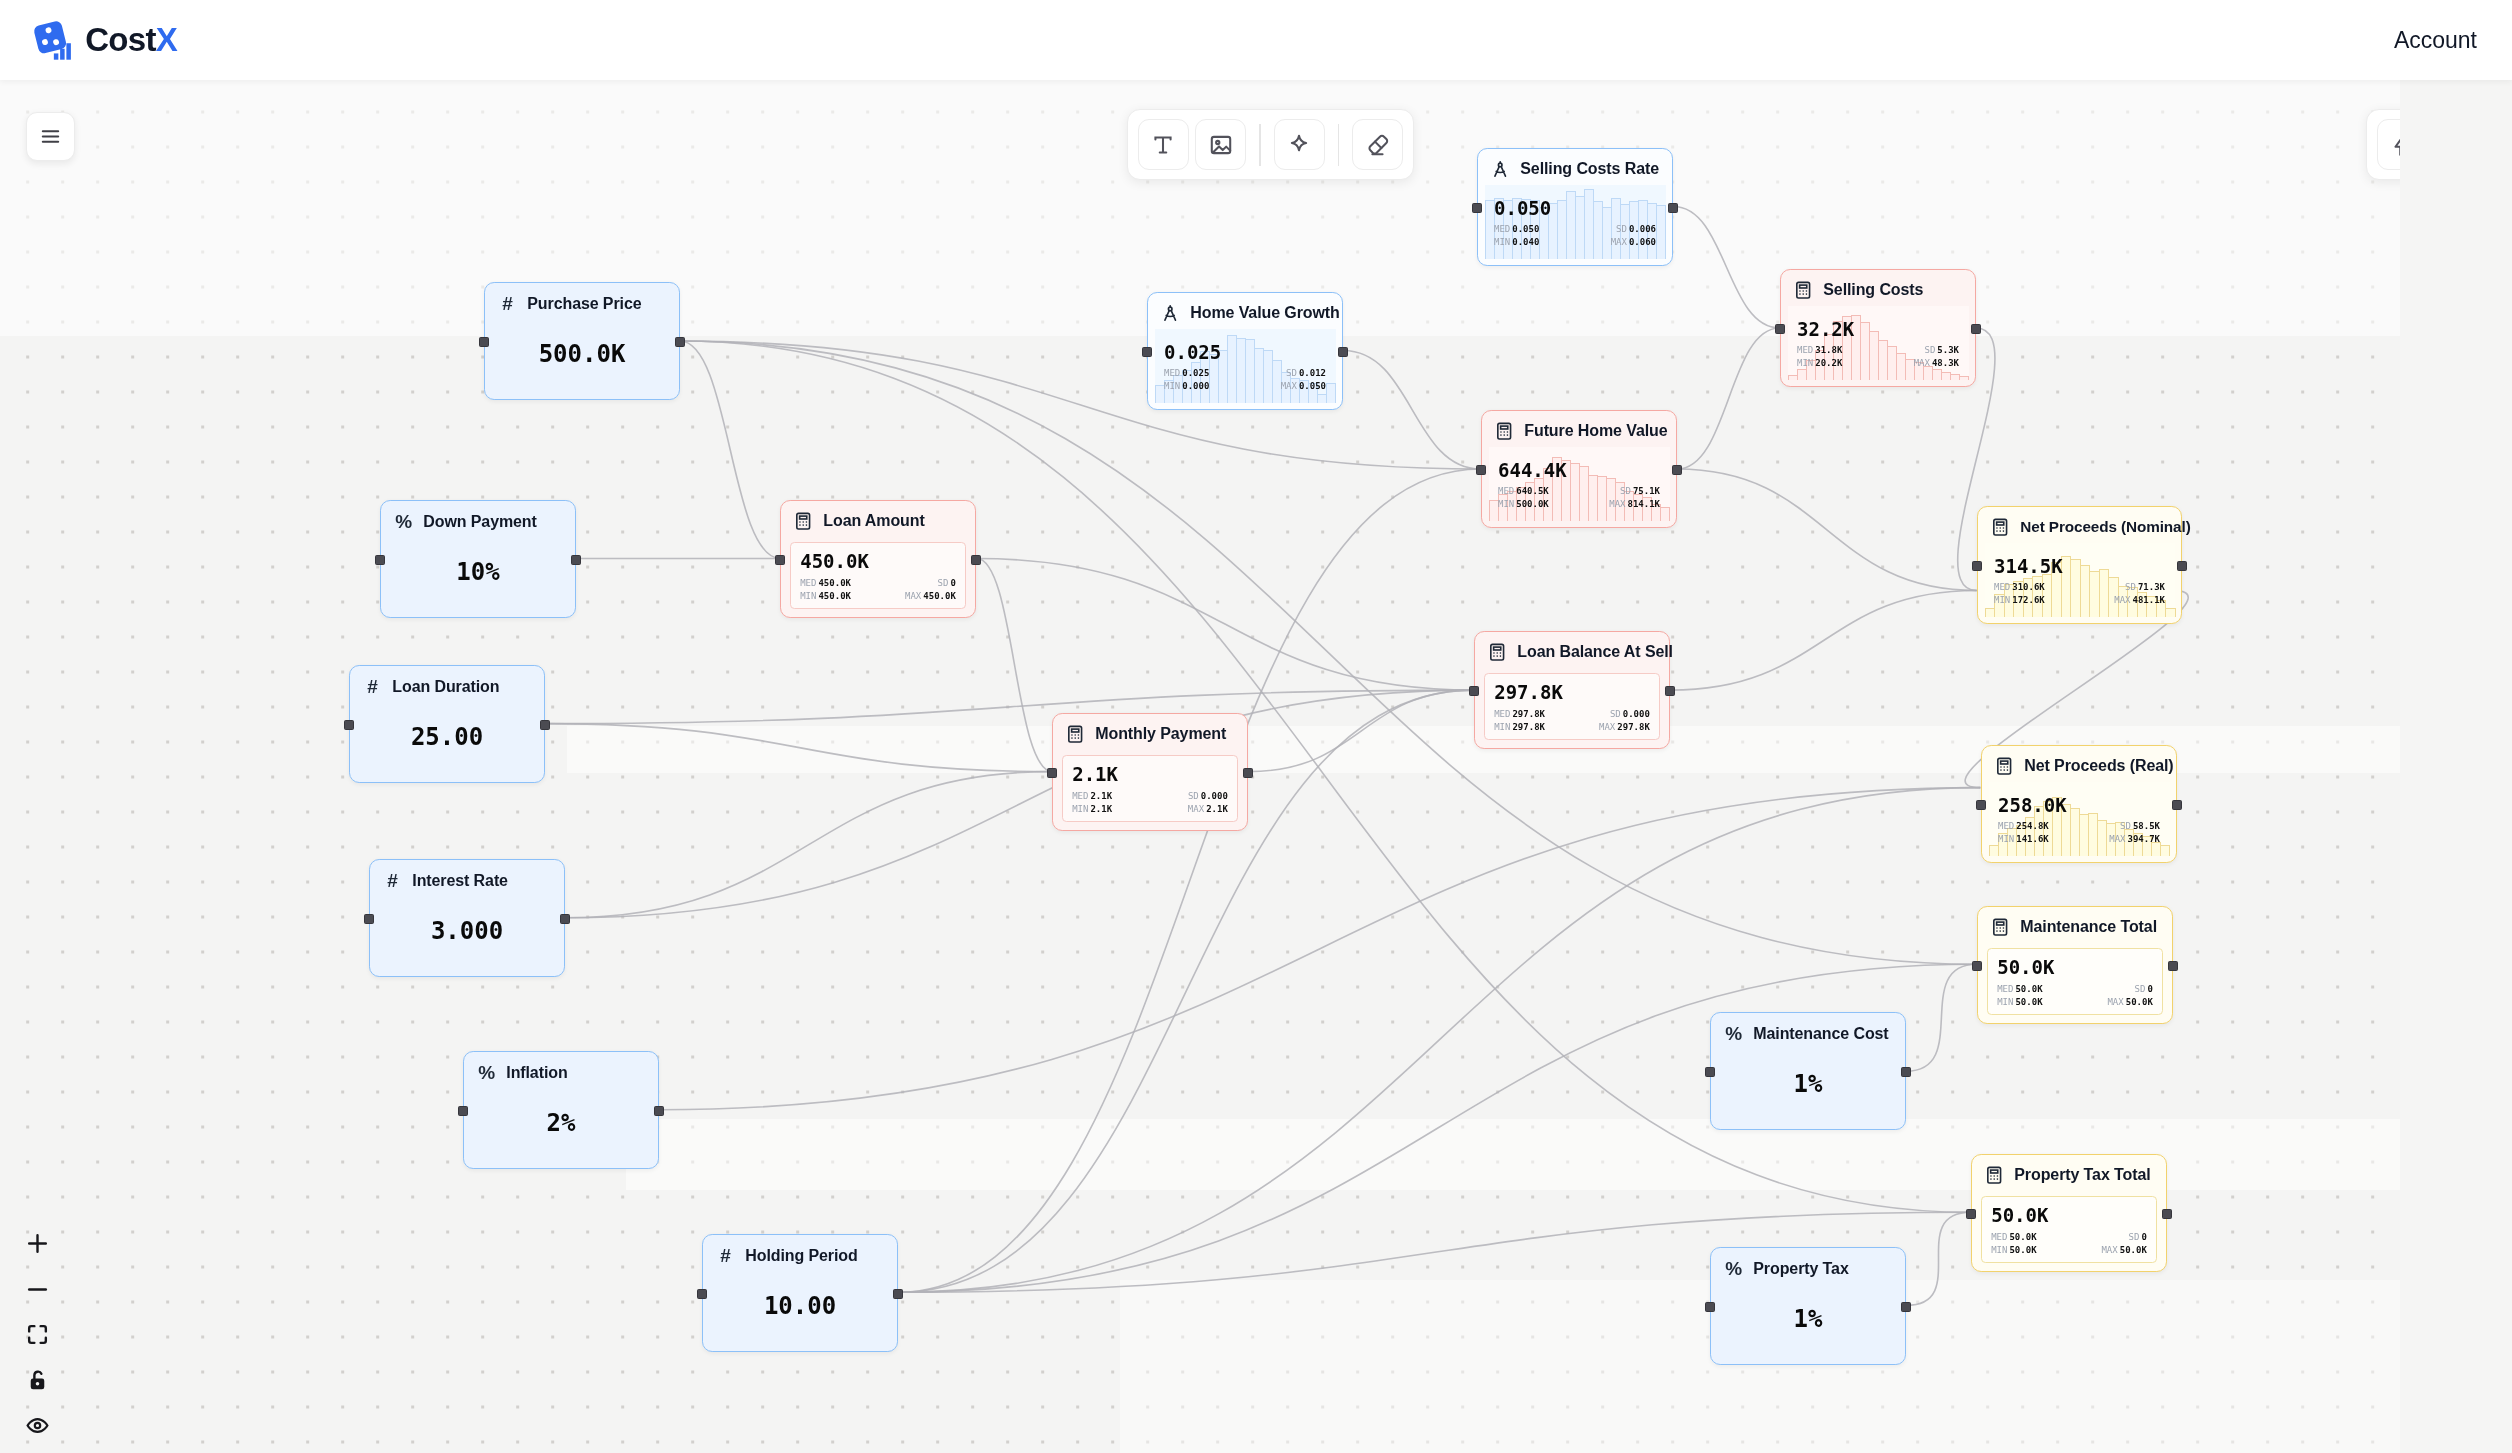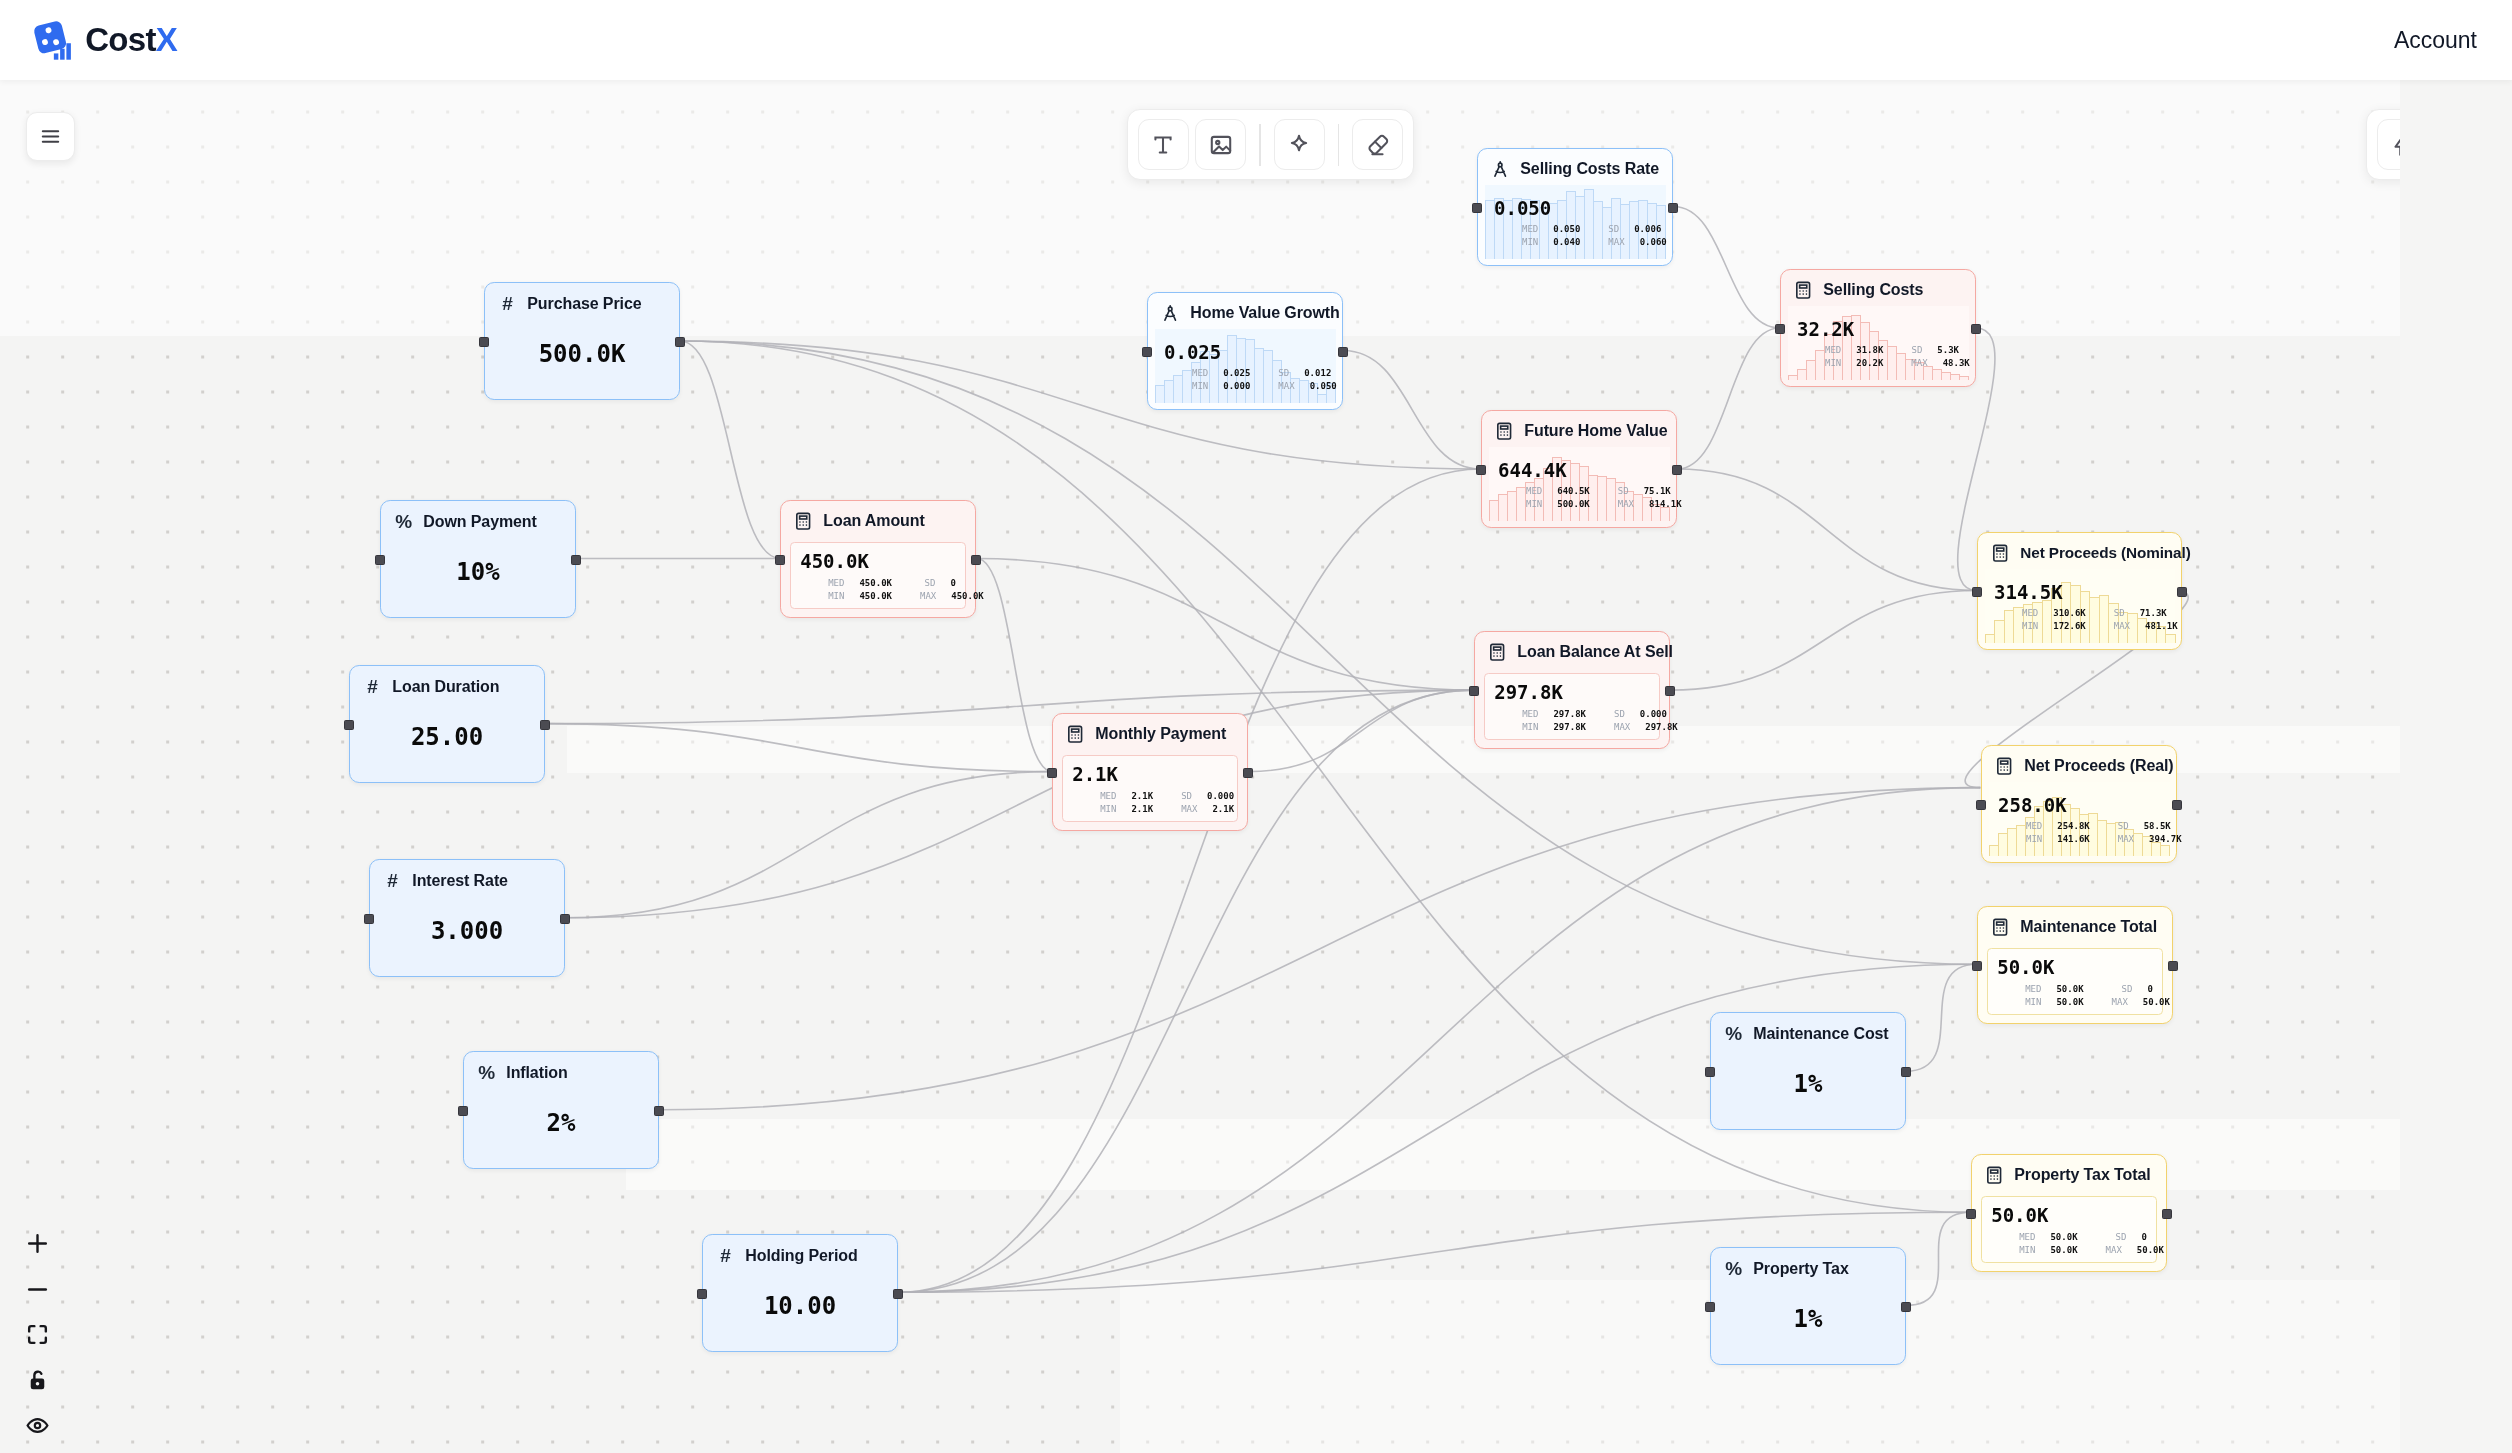--- a/index.html
+++ b/index.html
@@ -77,21 +77,21 @@
 
   .chart { position:absolute; left:6.5px; right:6.5px; top:36px; bottom:6.5px; background:var(--chart-bg); }
   .bars { position:absolute; left:0; right:0; top:0; bottom:0; display:flex; align-items:flex-end; }
   .bar { flex:1; background:var(--bar-fill); border:1px solid var(--bar-stroke); border-bottom:none;
          margin-right:-1px; }
   .overlay { position:absolute; left:9.5px; right:9.5px; top:11.6px; z-index:2; }
 
   .nval { font-family:"DejaVu Sans Mono", monospace; font-weight:bold; font-size:19px; color:#0a0a0a; }
   .stats { margin-top:4.4px; }
   .srow { display:flex; justify-content:space-between; line-height:13px; }
-  .sp { display:flex; gap:15px;padding-left:28px; }
+  .sp { display:flex; gap:2px; }
   .sl { font-family:"DejaVu Sans Mono", monospace; font-size:9px; color:#9ca3af; }
   .sv { font-family:"DejaVu Sans Mono", monospace; font-size:9px; font-weight:bold; color:#111; }
 
   .stat-box { position:absolute; left:8.7px; right:8.7px; top:41px; bottom:8px; border-radius:4.4px;
               border:1.2px solid var(--box-border); background:rgba(255,255,255,.55); padding:7.3px 9.5px; }
 
   .handle { position:absolute; width:10.2px; height:10.2px; background:#4b4b52; border:0.7px solid #36363c;
             border-radius:1.5px; top:54px; z-index:12; cursor:crosshair; }
   .handle.hl { left:-5.8px; }
   .handle.hr { right:-5.8px; }
@@ -555,21 +555,21 @@
     <div class="node blue-input" style="left:349px;top:585px;">
       <div class="handle hl"></div>
       <div class="handle hr"></div>
       <div class="nhead">
         <span class="nicon">#</span>
         <span class="ntitle">Loan Duration</span>
       </div>
       <div class="nval-center">25.00</div>
     </div>
 
-    <div class="node yellow" style="left:1977px;top:452px;width:205px;">
+    <div class="node yellow" style="left:1977px;top:426px;width:205px;">
       <div class="handle hl"></div>
       <div class="handle hr"></div>
       <div class="nhead">
         <span class="nicon">
           <svg viewBox="0 0 24 24" fill="none" stroke="currentColor" stroke-width="1.9" stroke-linecap="round">
               <rect x="4.5" y="2.8" width="15" height="18.4" rx="2"></rect>
               <rect x="7.8" y="6" width="8.4" height="3.4"></rect>
               <path d="M8.2 13h.01M12 13h.01M15.8 13h.01M8.2 16.6h.01M12 16.6h.01M15.8 16.6h.01"></path>
             </svg>
         </span>

